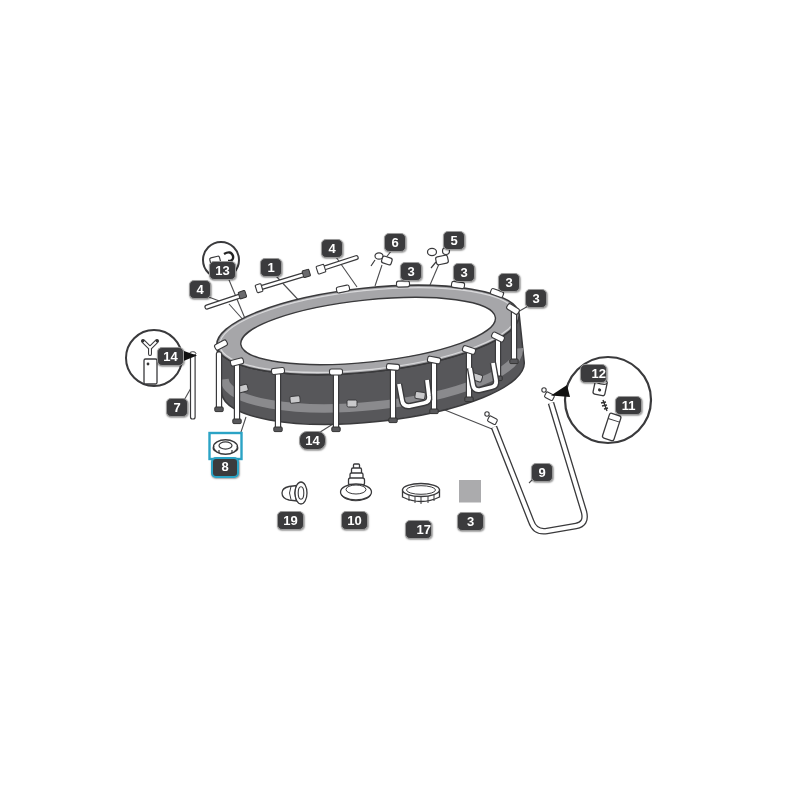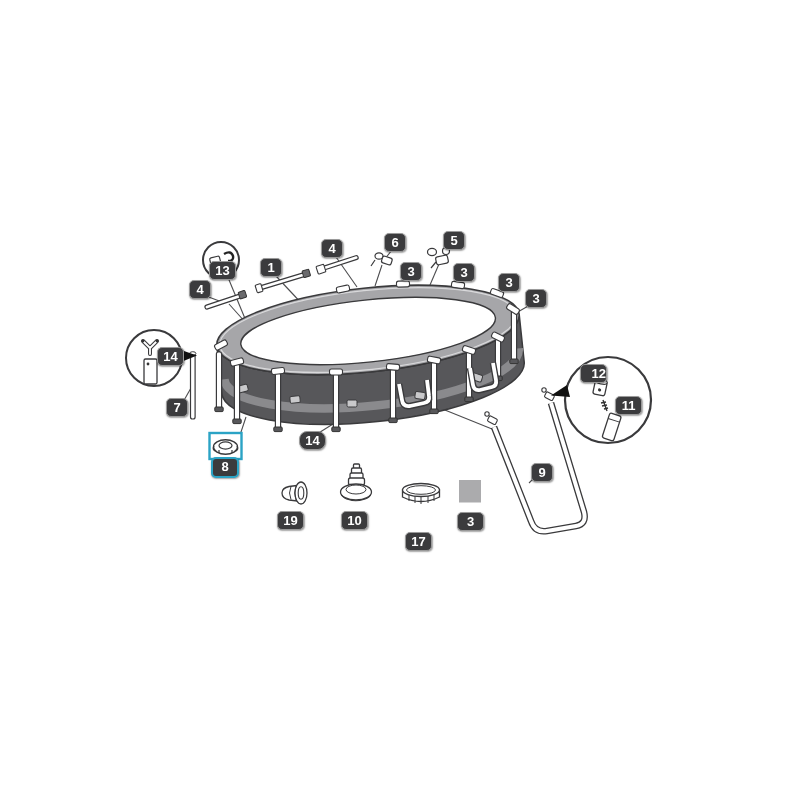--- a/index.html
+++ b/index.html
@@ -250,16 +250,16 @@
 <div class="plabel wide" style="left:209px;top:261px;">13</div>
 <div class="plabel wide" style="left:157px;top:347px;">14</div>
 <div class="plabel" style="left:166px;top:398px;">7</div>
 <div class="plabel wide" style="left:299px;top:431px;border-radius:8px;">14</div>
 <div class="plabel selected" style="left:211px;top:457px;">8</div>
 <div class="plabel" style="left:531px;top:463px;">9</div>
 <div class="plabel wide" style="left:580px;top:364px;text-align:right;">12</div>
 <div class="plabel wide" style="left:615px;top:396px;">11</div>
 <div class="plabel wide" style="left:277px;top:511px;">19</div>
 <div class="plabel wide" style="left:341px;top:511px;">10</div>
-<div class="plabel wide" style="left:405px;top:532px;">17</div>
+<div class="plabel wide" style="left:405px;top:520px;text-align:right;">17</div>
 <div class="plabel wide" style="left:457px;top:512px;">3</div>
 
 </div>
 
 </body></html>

